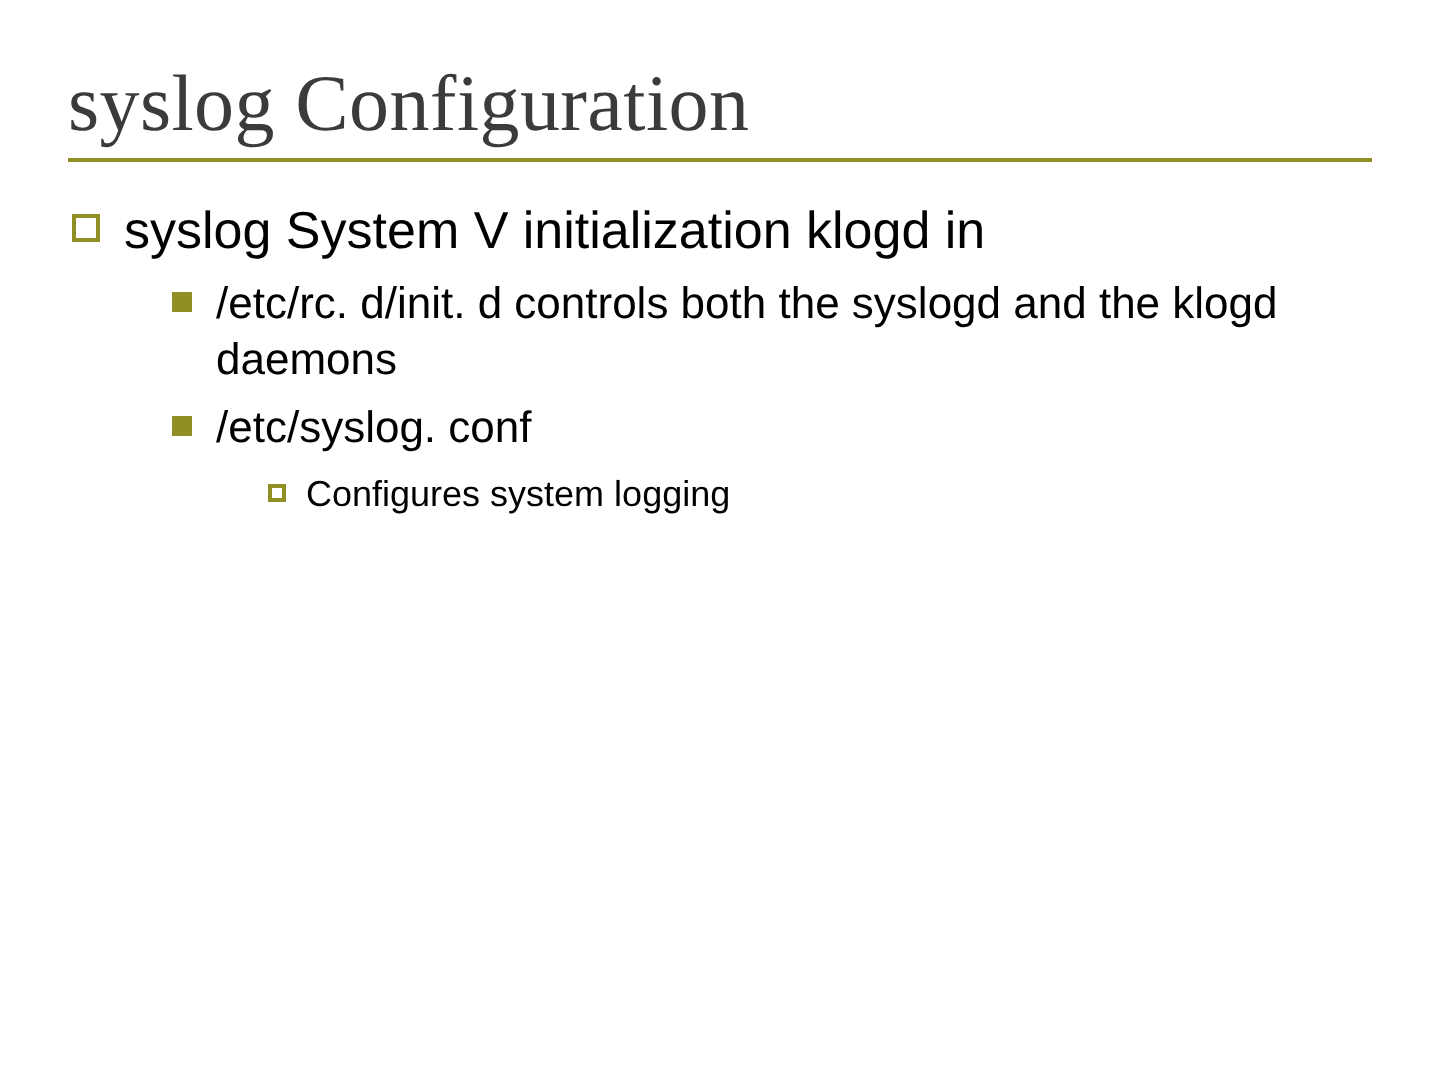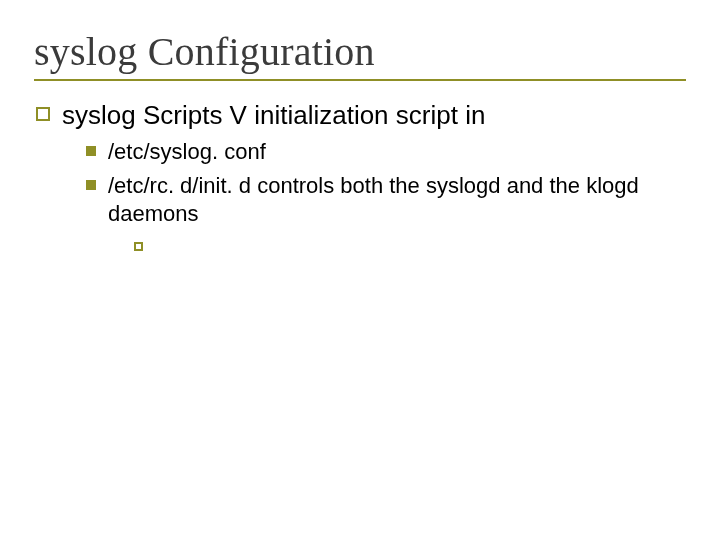--- a/index.html
+++ b/index.html
@@ -91,34 +91,35 @@
 </head>
 <body>
 
 <div class="slide">
 
   <h1 class="title">syslog Configuration</h1>
   <div class="rule"></div>
 
   <div class="lvl1">
     <span class="bullet"></span>
-    <span class="text">syslog  Scripts V initialization script in</span>
+    <span class="text">syslog  System V initialization klogd in</span>
+  </div>
+
+  <div class="lvl2">
+    <span class="bullet"></span>
+    <span class="text">/etc/rc. d/init. d       controls both the syslogd and the klogd daemons</span>
   </div>
 
   <div class="lvl2">
     <span class="bullet"></span>
     <span class="text">/etc/syslog. conf</span>
   </div>
 
-  <div class="lvl2">
-    <span class="bullet"></span>
-    <span class="text">/etc/rc. d/init. d       controls both the syslogd and the klogd daemons</span>
-  </div>
-
   <div class="lvl3">
     <span class="bullet"></span>
+    <span class="text">Configures system logging</span>
   </div>
 
   <div class="gap"></div>
 
 
 
 </div>
 
 </body></html>

